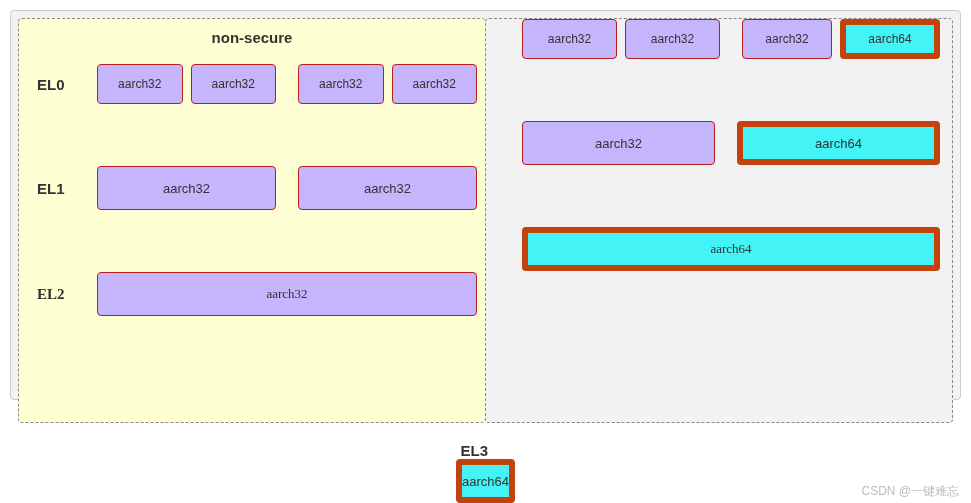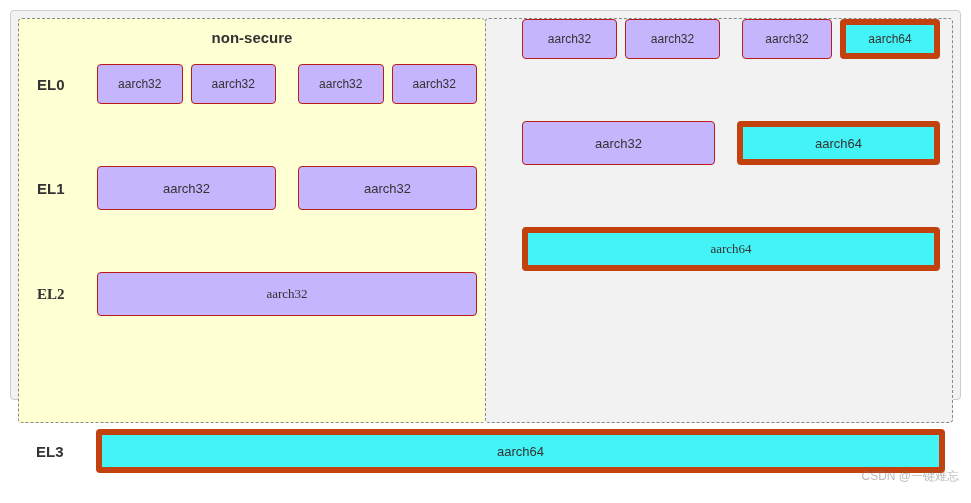--- a/index.html
+++ b/index.html
@@ -82,27 +82,28 @@
     display: flex;
     gap: 8px;
   }
   .sec-body {
     padding-left: 28px;
     padding-right: 4px;
   }
   .bottom-row {
     display: flex;
     align-items: center;
-    margin-top: 6px;
+    margin-top: 19px;
     padding: 0 8px 0 8px;
+    flex-direction: column;
   }
   .watermark {
     position: absolute;
     right: 12px;
-    bottom: 18px;
+    bottom: 3px;
     font-size: 12px;
     color: rgba(120,120,120,0.5);
     font-family: sans-serif;
   }
 </style>
 </head>
 <body>
 
 <div class="outer">
   <div class="top">

